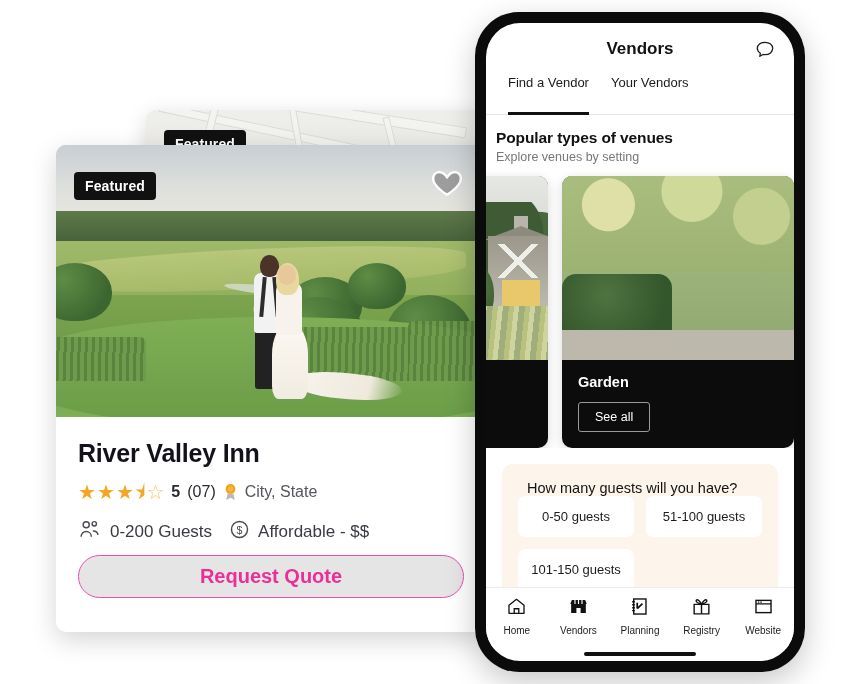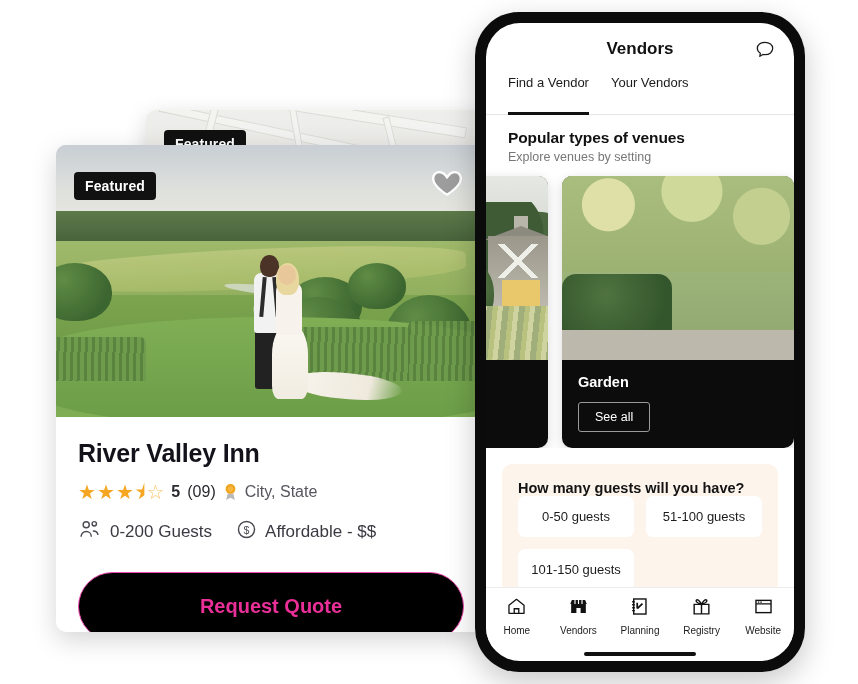--- a/index.html
+++ b/index.html
@@ -121,28 +121,28 @@
   }
   .meta-row { display:flex; align-items:center; gap:7px; margin-bottom: 17px; }
   .stars { display:flex; gap:1px; }
   .star { font-size: 20px; line-height:20px; color:#f5a623; }
   .star.empty { color:#f7c46b; }
   .rating-count { font-size:16px; color:#2a2a30; }
   .rating-count b { font-weight:bold; }
   .award { width:15px; height:19px; }
   .loc { font-size:16px; color:#55555e; }
 
-  .meta-row2 { display:flex; align-items:center; gap:12px; margin-bottom: 27px; }
+  .meta-row2 { display:flex; align-items:center; gap:5px; margin-bottom: 10px; }
   .meta-item { display:flex; align-items:center; gap:8px; font-size:17px; color:#3a3a42; }
   .meta-item + .meta-item { margin-left: 12px; }
 
   .quote-btn {
-    display:block; width: 100%; padding: 22px 0;
+    display:block; width: 100%; padding: 9px 0;
     border: 1.6px solid #ef4bb0; border-radius: 40px;
-    background:#000000; color:#ea2f99;
+    background:#e5e5e5; color:#ea2f99;
     font-size: 20px; font-weight: bold; font-family: inherit;
     cursor: pointer; text-align:center;
   }
 
   
   .phone {
     position: absolute; left: 475px; top: 12px;
     width: 330px; height: 660px;
     background: #0b0b0b; border-radius: 44px;
     padding: 11px; box-shadow: 0 10px 30px rgba(0,0,0,.22);
@@ -157,21 +157,21 @@
   .ph-title { font-size: 17px; font-weight: bold; color:#111; }
   .chat-icon { position:absolute; right: 18px; top: 16px; width:22px; height:22px; cursor:pointer; }
 
   .tabs { display:flex; gap: 22px; padding: 0 22px; border-bottom: 1px solid #e6e6e6; }
   .tab { font-size: 13px; color:#1b1b1b; padding-bottom: 24px; cursor:pointer; position:relative; }
   .tab.active { font-weight: normal; }
   .tab.active::after {
     content:""; position:absolute; left:0; right:0; bottom:-1px; height:3px; background:#111;
   }
 
-  .sec { padding: 14px 22px 0 22px; }
+  .sec { padding: 14px 22px 0 10px; }
   .sec-title { font-size: 15.5px; font-weight: bold; color:#111; letter-spacing:-.1px; }
   .sec-sub { font-size: 12.5px; color:#777; margin-top: 3px; }
 
   .carousel { display:flex; gap: 14px; padding: 12px 0 0 22px; overflow:hidden;justify-content:flex-end; }
   .vcard {
     flex: 0 0 auto; width: 232px; border-radius: 10px; overflow:hidden;
     background:#0c0c0c; box-shadow: 0 3px 12px rgba(0,0,0,.15);
   }
   .vcard .vimg { height: 184px; position:relative; overflow:hidden; }
   .vcard .vfoot { padding: 14px 16px 16px 16px; }
@@ -222,21 +222,21 @@
                 linear-gradient(#a9bd7e,#9cb273); }
   .gd-hedge { position:absolute; left:0; bottom:16px; width:110px; height:70px;
     background: radial-gradient(circle at 40% 30%, #4f7340, #34562c 72%); border-radius: 14px; }
   .gd-walk { position:absolute; left:0; right:0; bottom:0; height:30px; background:#bdb8ac; }
 
   
   .guest-panel {
     margin: 16px 16px 0 16px; background:#fdf4ec; border-radius: 10px;
     padding: 16px 16px 14px 16px;
   }
-  .gp-title { font-size: 14.5px; font-weight:bold; color:#131313; }
+  .gp-title { font-size: 14.5px; font-weight:normal; color:#131313;margin-left:9px; }
   .gp-sub { font-size: 12.5px; color:#7a7a7a; margin-top: 3px; margin-bottom: 12px; }
   .chips { display:grid; grid-template-columns: 1fr 1fr; gap: 12px; }
   .chip {
     background:#fff; border-radius: 7px; padding: 13px 6px; text-align:center;
     font-size: 13px; color:#1b1b1b; cursor:pointer; border:none; font-family:inherit;
   }
 
   
   .navbar {
     position:absolute; left:0; right:0; bottom:12px; height: 62px; background:#fff;
@@ -315,21 +315,21 @@
 
       <div class="meta-row">
         <div class="stars">
           <span class="star">★</span>
           <span class="star">★</span>
           <span class="star">★</span>
           <span class="star">⯨</span>
           <span class="star empty">☆</span>
         </div>
         <span class="rating-count"><b>5</b></span>
-        <span class="rating-count">(09)</span>
+        <span class="rating-count">(07)</span>
         <span class="award">
           <svg viewBox="0 0 16 20" width="15" height="19">
             <path d="M5 11l-1.6 7 4.6-2.4L12.6 18 11 11z" fill="#b9b9b9"></path>
             <circle cx="8" cy="6.2" r="5.2" fill="#f0a21c"></circle>
             <circle cx="8" cy="6.2" r="3" fill="#f7b63f"></circle>
           </svg>
         </span>
         <span class="loc">City, State</span>
       </div>
 

